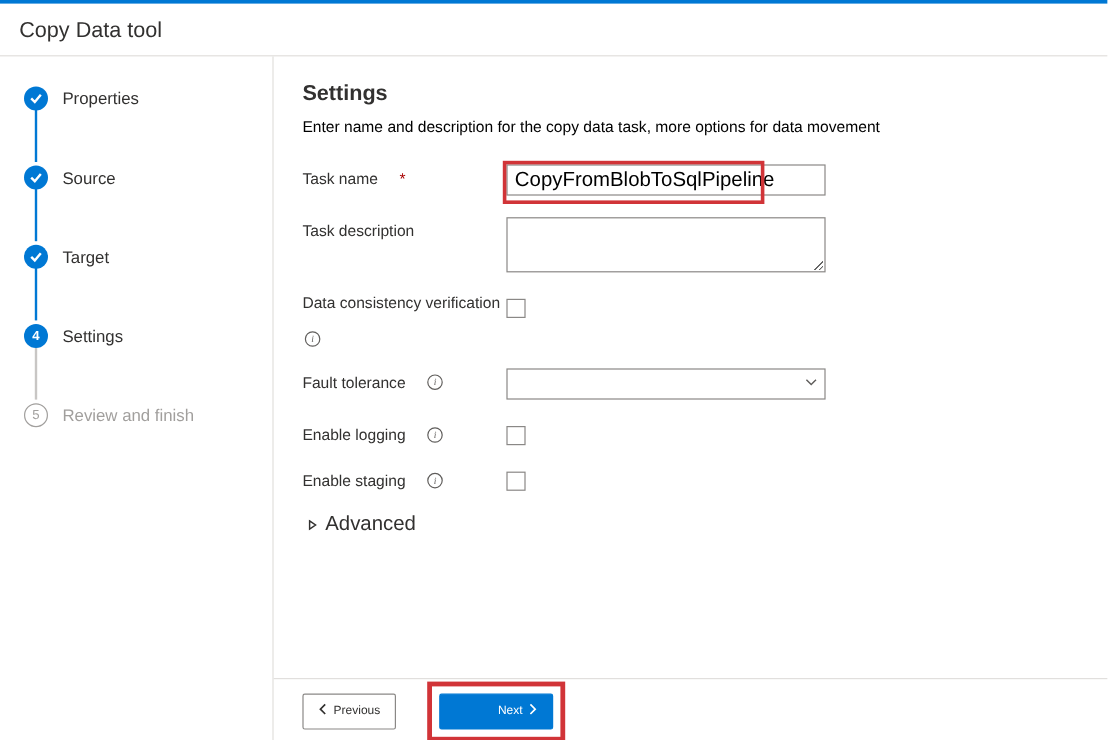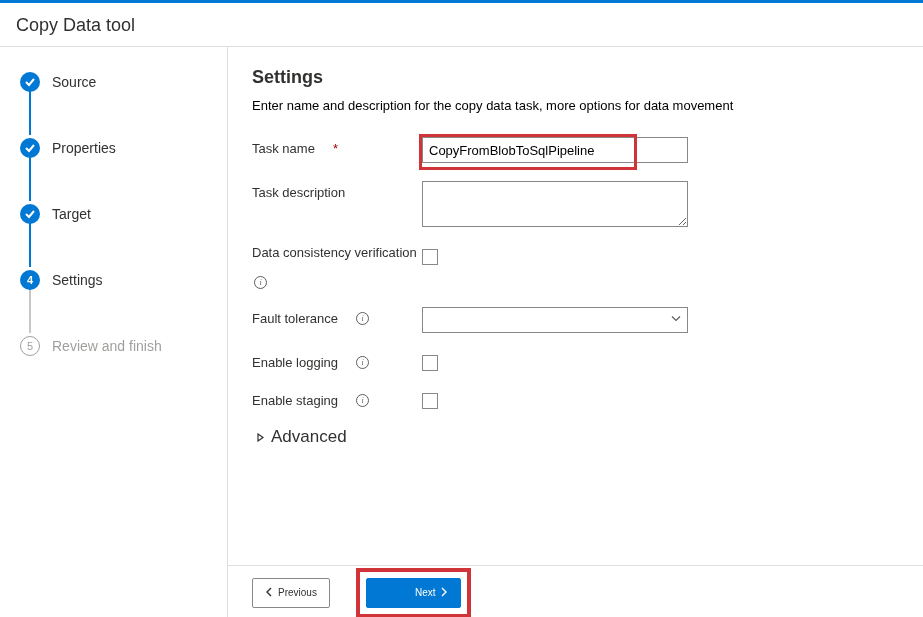--- a/index.html
+++ b/index.html
@@ -137,21 +137,21 @@
     font-style: italic;
     font-family: Georgia, serif;
     margin-left: 2px;
   }
   .form-control {
     width: 266px;
     height: 26px;
     border: 1px solid #8a8886;
     background: #fff;
     font-family: inherit;
-    font-size: 13px;
+    font-size: 17px;
     padding: 0 6px;
   }
   textarea.form-control {
     height: 46px;
     padding: 4px 6px;
     resize: both;
   }
   .select-wrap {
     position: relative;
     width: 266px;
@@ -247,30 +247,30 @@
 
 <div class="layout">
 
   <nav class="sidebar">
     <div class="step">
       <span class="step-indicator done">
         <svg width="12" height="12" viewBox="0 0 12 12">
             <path d="M2 6 L5 9 L10 3" stroke="#fff" stroke-width="2" fill="none"></path>
           </svg>
       </span>
-      <span class="step-label">Source</span>
+      <span class="step-label">Properties</span>
       <span class="connector"></span>
     </div>
     <div class="step">
       <span class="step-indicator done">
         <svg width="12" height="12" viewBox="0 0 12 12">
             <path d="M2 6 L5 9 L10 3" stroke="#fff" stroke-width="2" fill="none"></path>
           </svg>
       </span>
-      <span class="step-label">Properties</span>
+      <span class="step-label">Source</span>
       <span class="connector"></span>
     </div>
     <div class="step">
       <span class="step-indicator done">
         <svg width="12" height="12" viewBox="0 0 12 12">
             <path d="M2 6 L5 9 L10 3" stroke="#fff" stroke-width="2" fill="none"></path>
           </svg>
       </span>
       <span class="step-label">Target</span>
       <span class="connector"></span>

